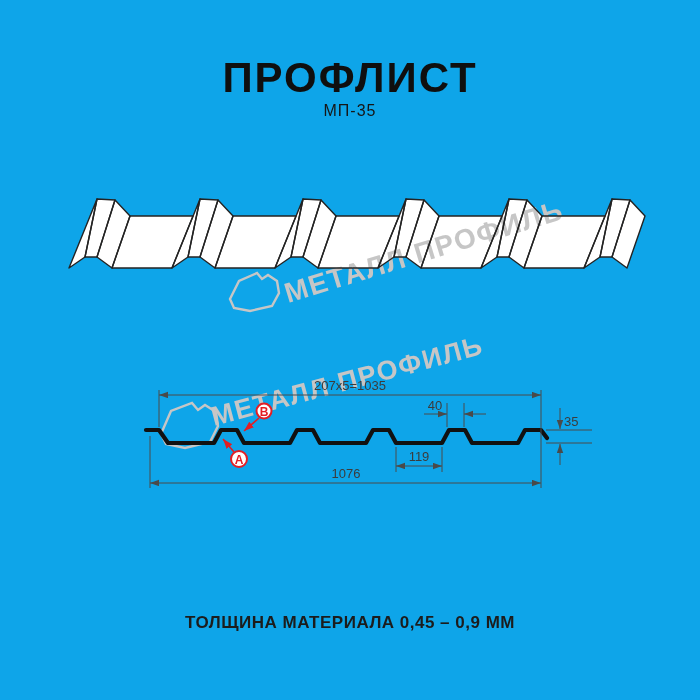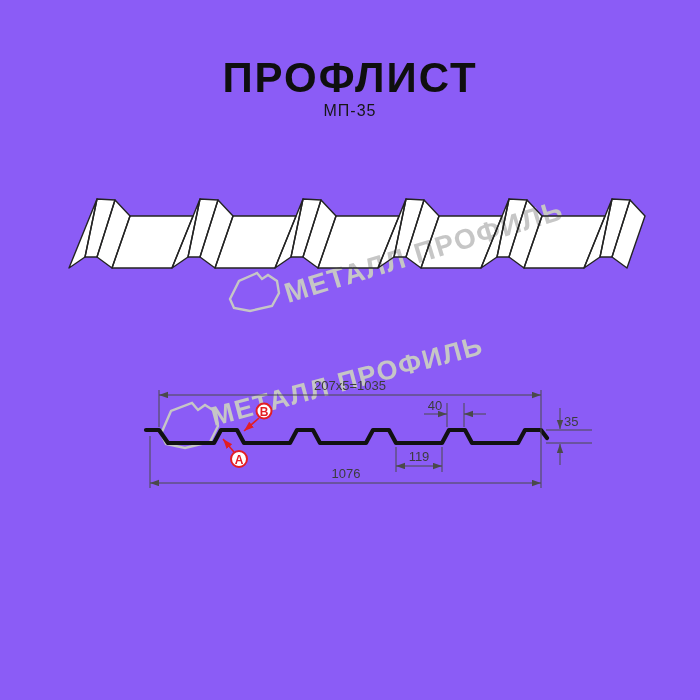--- a/index.html
+++ b/index.html
@@ -1,16 +1,16 @@
 <!DOCTYPE html>
 <html><head>
 <meta charset="utf-8">
 <style>
   html,body{margin:0;padding:0;background:#fff;}
-  .stage{position:relative;width:700px;height:700px;background:#8b5cf6;overflow:hidden;
+  .stage{position:relative;width:700px;height:700px;background:#0ea5e9;overflow:hidden;
          font-family:"Liberation Sans","DejaVu Sans",sans-serif;}
   .title{position:absolute;left:0;top:54px;width:700px;text-align:center;
          font-size:42px;font-weight:800;letter-spacing:2px;color:#0f0f0f;}
   .subtitle{position:absolute;left:0;top:102px;width:700px;text-align:center;
          font-size:16px;font-weight:400;letter-spacing:1px;color:#161616;}
   .footnote{position:absolute;left:0;top:613px;width:700px;text-align:center;
          font-size:17px;font-weight:600;letter-spacing:0.5px;color:#1c1c1c;}
   svg{position:absolute;left:0;top:0;}
   .wm-text{font-weight:700;letter-spacing:1.5px;}
   .dim-text{font-size:13px;fill:#3c3c3c;}
@@ -133,13 +133,14 @@
         <text class="marker-letter" x="264" y="415.5" text-anchor="middle" fill="#e31e24" font-size="11">В</text>
       </g>
       <g>
         <line x1="234" y1="452" x2="223" y2="439" stroke="#e31e24" stroke-width="1.6" marker-end="url(#redArrow)"></line>
         <circle cx="239" cy="459" r="8" fill="#ffffff" stroke="#e31e24" stroke-width="2"></circle>
         <text class="marker-letter" x="239" y="463.5" text-anchor="middle" fill="#e31e24">А</text>
       </g>
     </g>
   </svg>
 
+  <div class="footnote">ТОЛЩИНА МАТЕРИАЛА 0,45 – 0,9 ММ</div>
 </div>
 
 </body></html>

